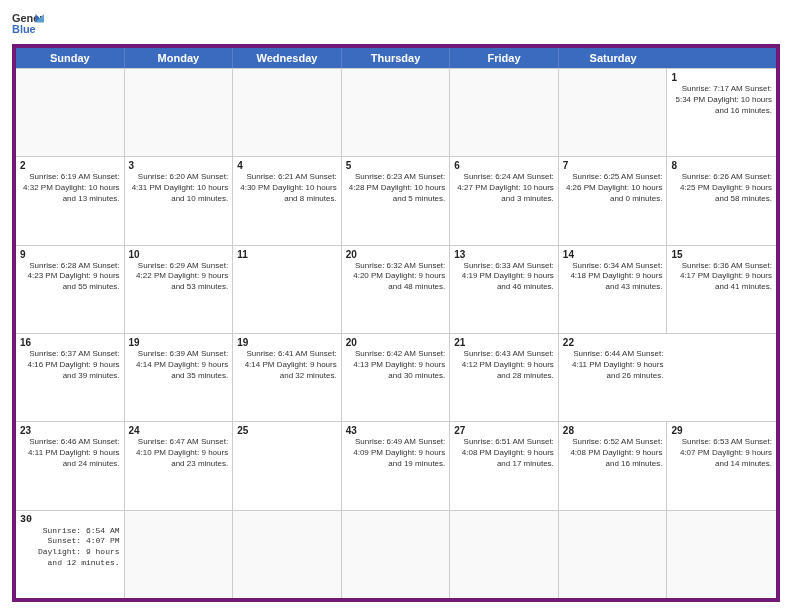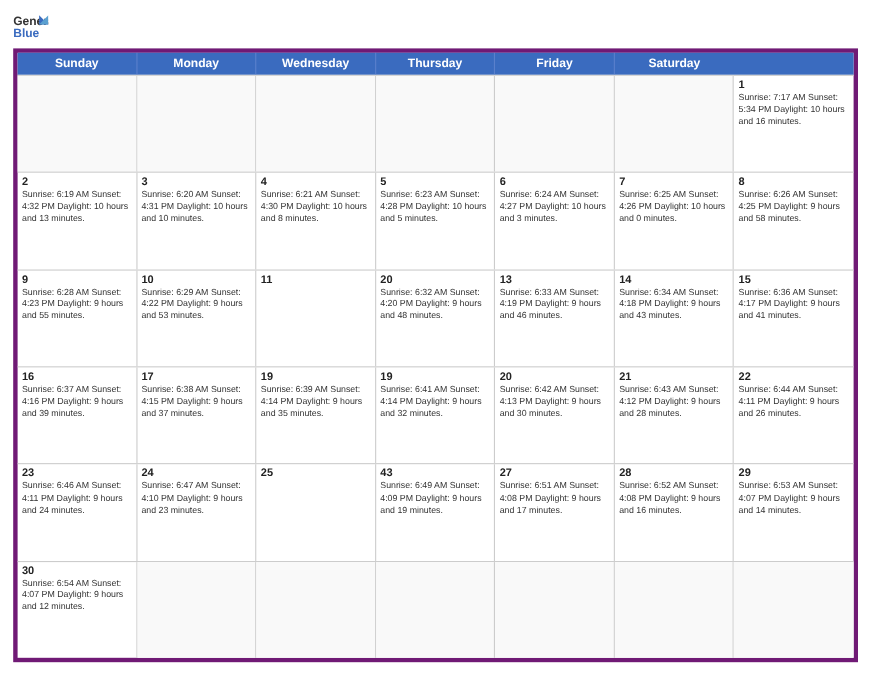--- a/index.html
+++ b/index.html
@@ -90,23 +90,25 @@
     .day-number {
       font-size: 10px;
       font-weight: bold;
       margin-bottom: 1px;
       color: #222;
     }
     .day-info {
       font-size: 8px;
       line-height: 1.35;
       color: #333;
+      text-align: right;
     }
     .last-row {
       border-top: 1px solid #ccc;
+      font-family: Liberation Mono, monospace;
     }
     .last-row .day-cell {
       min-height: 70px;
     }
   </style>
 </head>
 <body>
 
 <div class="page">
   <div class="header">
@@ -249,27 +251,20 @@
         </div>
         <div class="week-row">
           <div class="day-cell">
             <div class="day-number">16</div>
             <div class="day-info">Sunrise: 6:37 AM
 Sunset: 4:16 PM
 Daylight: 9 hours
 and 39 minutes.</div>
           </div>
           <div class="day-cell">
-            <div class="day-number">17</div>
-            <div class="day-info">Sunrise: 6:38 AM
-Sunset: 4:15 PM
-Daylight: 9 hours
-and 37 minutes.</div>
-          </div>
-          <div class="day-cell">
             <div class="day-number">19</div>
             <div class="day-info">Sunrise: 6:39 AM
 Sunset: 4:14 PM
 Daylight: 9 hours
 and 35 minutes.</div>
           </div>
           <div class="day-cell">
             <div class="day-number">19</div>
             <div class="day-info">Sunrise: 6:41 AM
 Sunset: 4:14 PM

